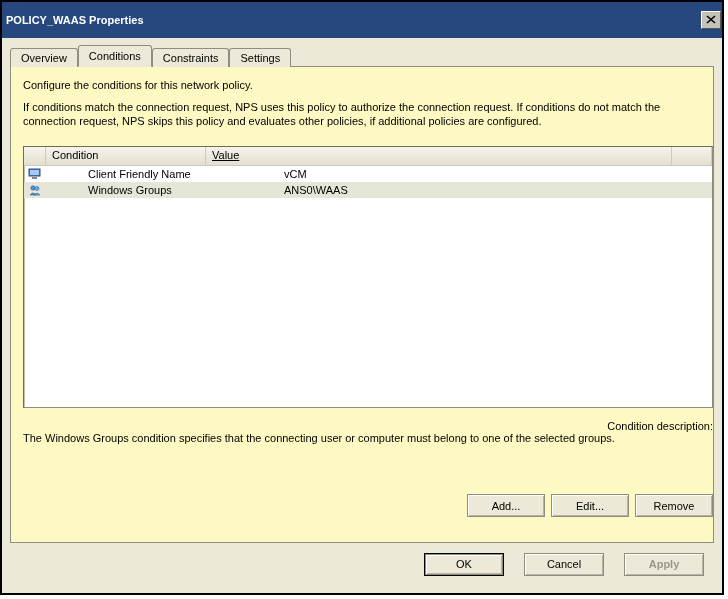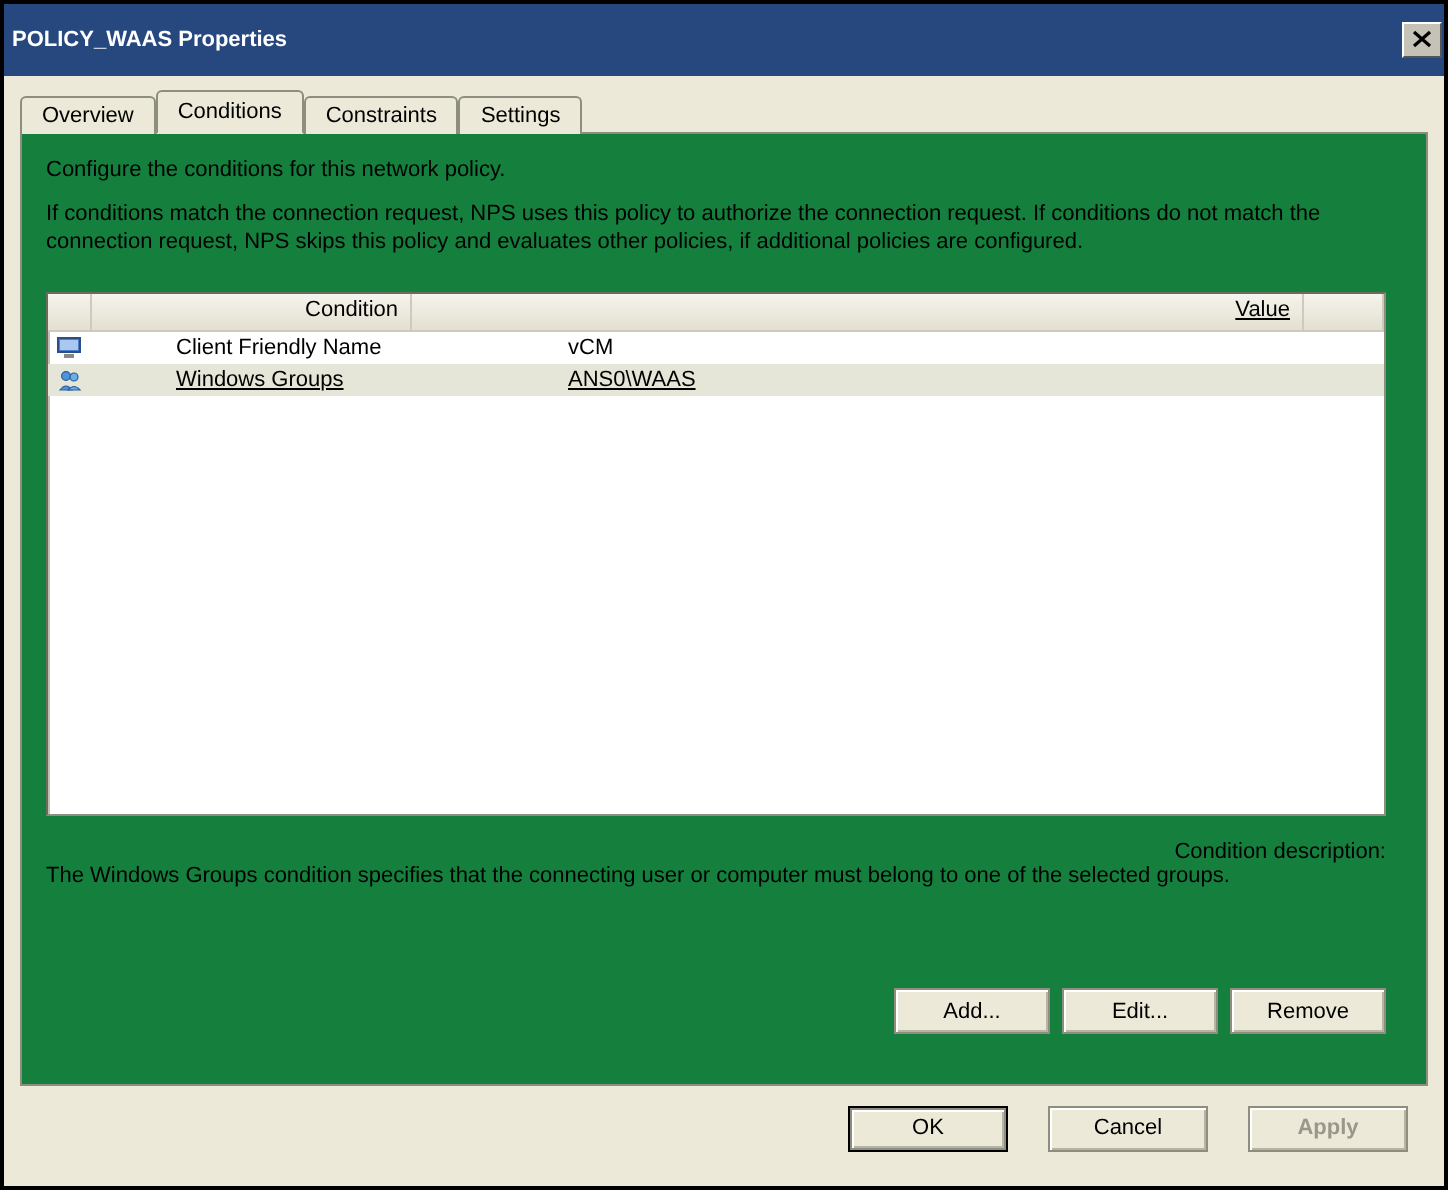--- a/index.html
+++ b/index.html
@@ -81,22 +81,22 @@
     border-bottom: 1px solid #ECE9D8;
     top: 1px;
     z-index: 3;
     padding-top:4px;
     padding-bottom:4px;
     margin-top:-2px;
   }
   .tabpanel {
     border: 1px solid #8E8E7F;
     flex: 1;
-    background: #15803d;
-    padding: 12px 20px 12px 12px;
+    background: #fef9c3;
+    padding: 12px 0 12px 12px;
     display: flex;
     flex-direction: column;
     position: relative;
     z-index: 1;
   }
   .intro {
     margin-bottom: 10px;
   }
   .intro p {
     margin: 0 0 8px 0;
@@ -118,40 +118,38 @@
     background: #ECE9D8;
     height: 18px;
     border-bottom: 1px solid #cfcabd;
   }
   .lv-hcell {
     border-right: 1px solid #cfcabd;
     padding: 2px 6px;
     box-sizing: border-box;
     background: linear-gradient(#f6f4ec, #e3e0d1);
     font-size:11px;
-    text-align:right;
   }
   .col-icon { width: 22px; border-right:1px solid #cfcabd; }
   .col-cond { width: 160px; }
   .col-val  { flex: 1; text-decoration: underline; }
   .col-end  { width: 40px; }
   .lv-body {
     flex:1;
     overflow:auto;
   }
   .lv-row {
     display: flex;
     align-items: center;
     height: 16px;
     padding: 0;
     gap: 36px;
   }
   .lv-row.selected {
     background: #E6E6D8;
-    text-decoration: underline;
   }
   .lv-cell {
     padding: 1px 6px;
     box-sizing: border-box;
     white-space: nowrap;
     overflow: hidden;
   }
   .lv-cell.icon {
     width:22px;
     padding:0 3px;

